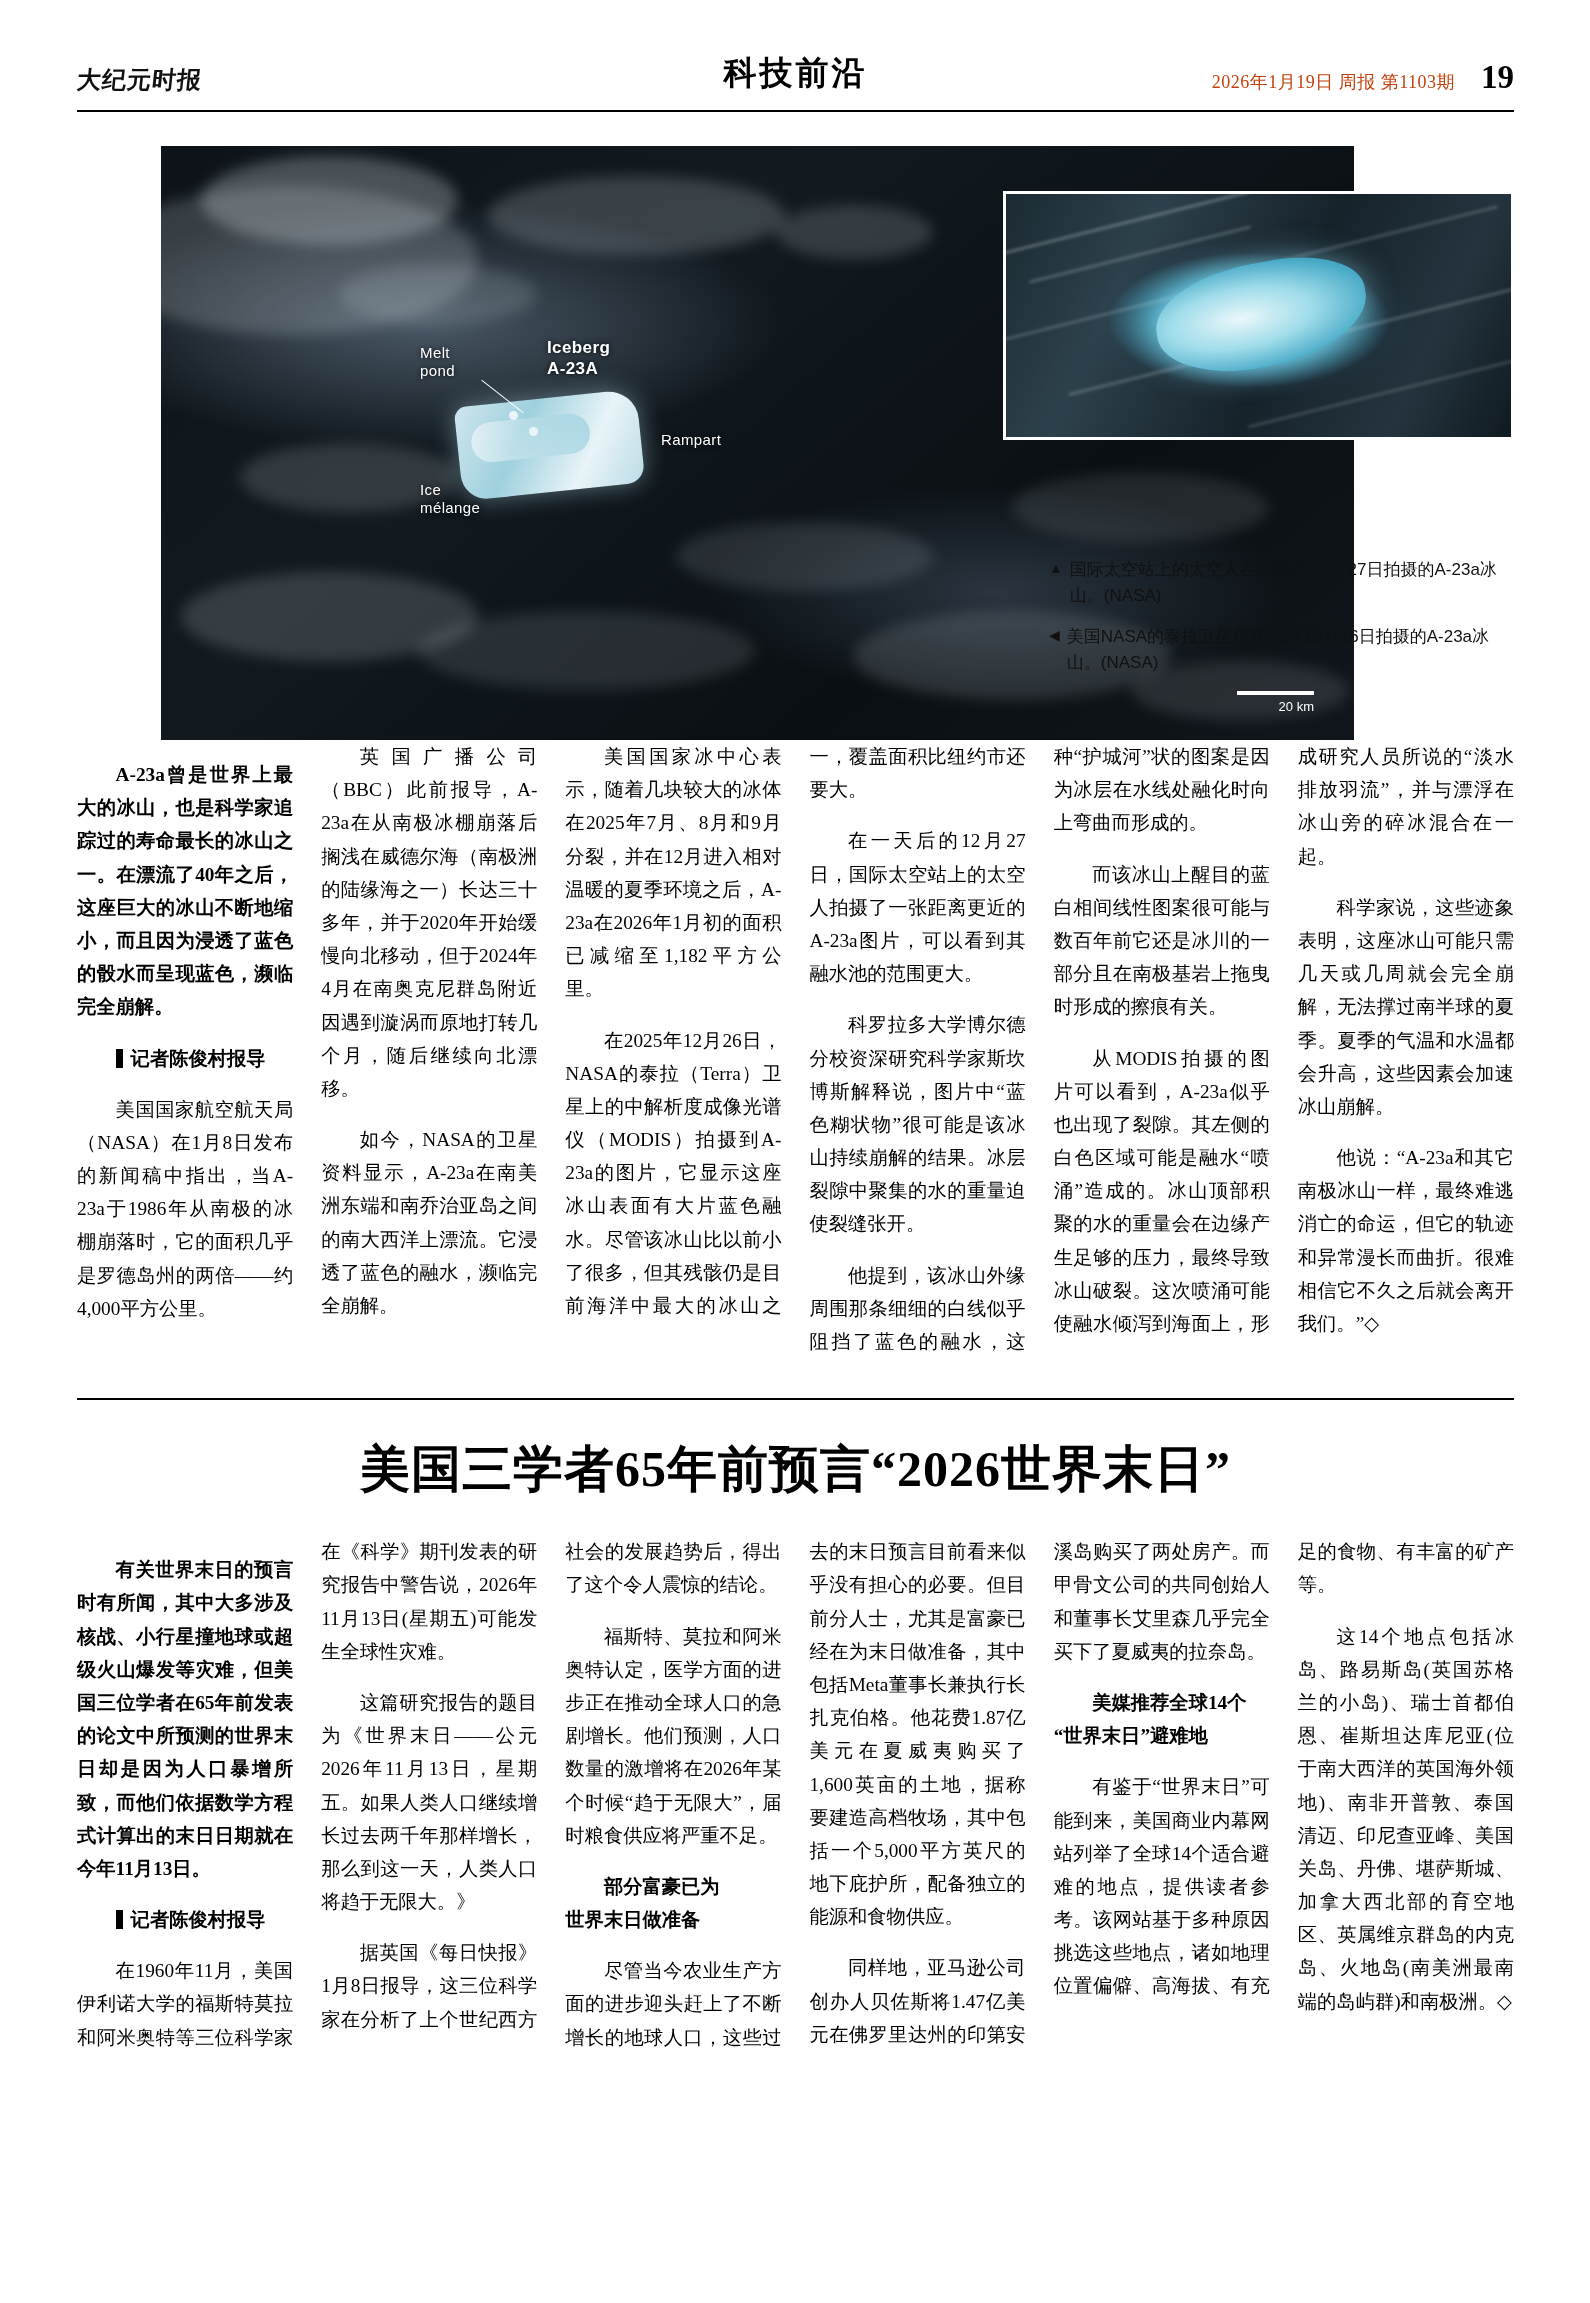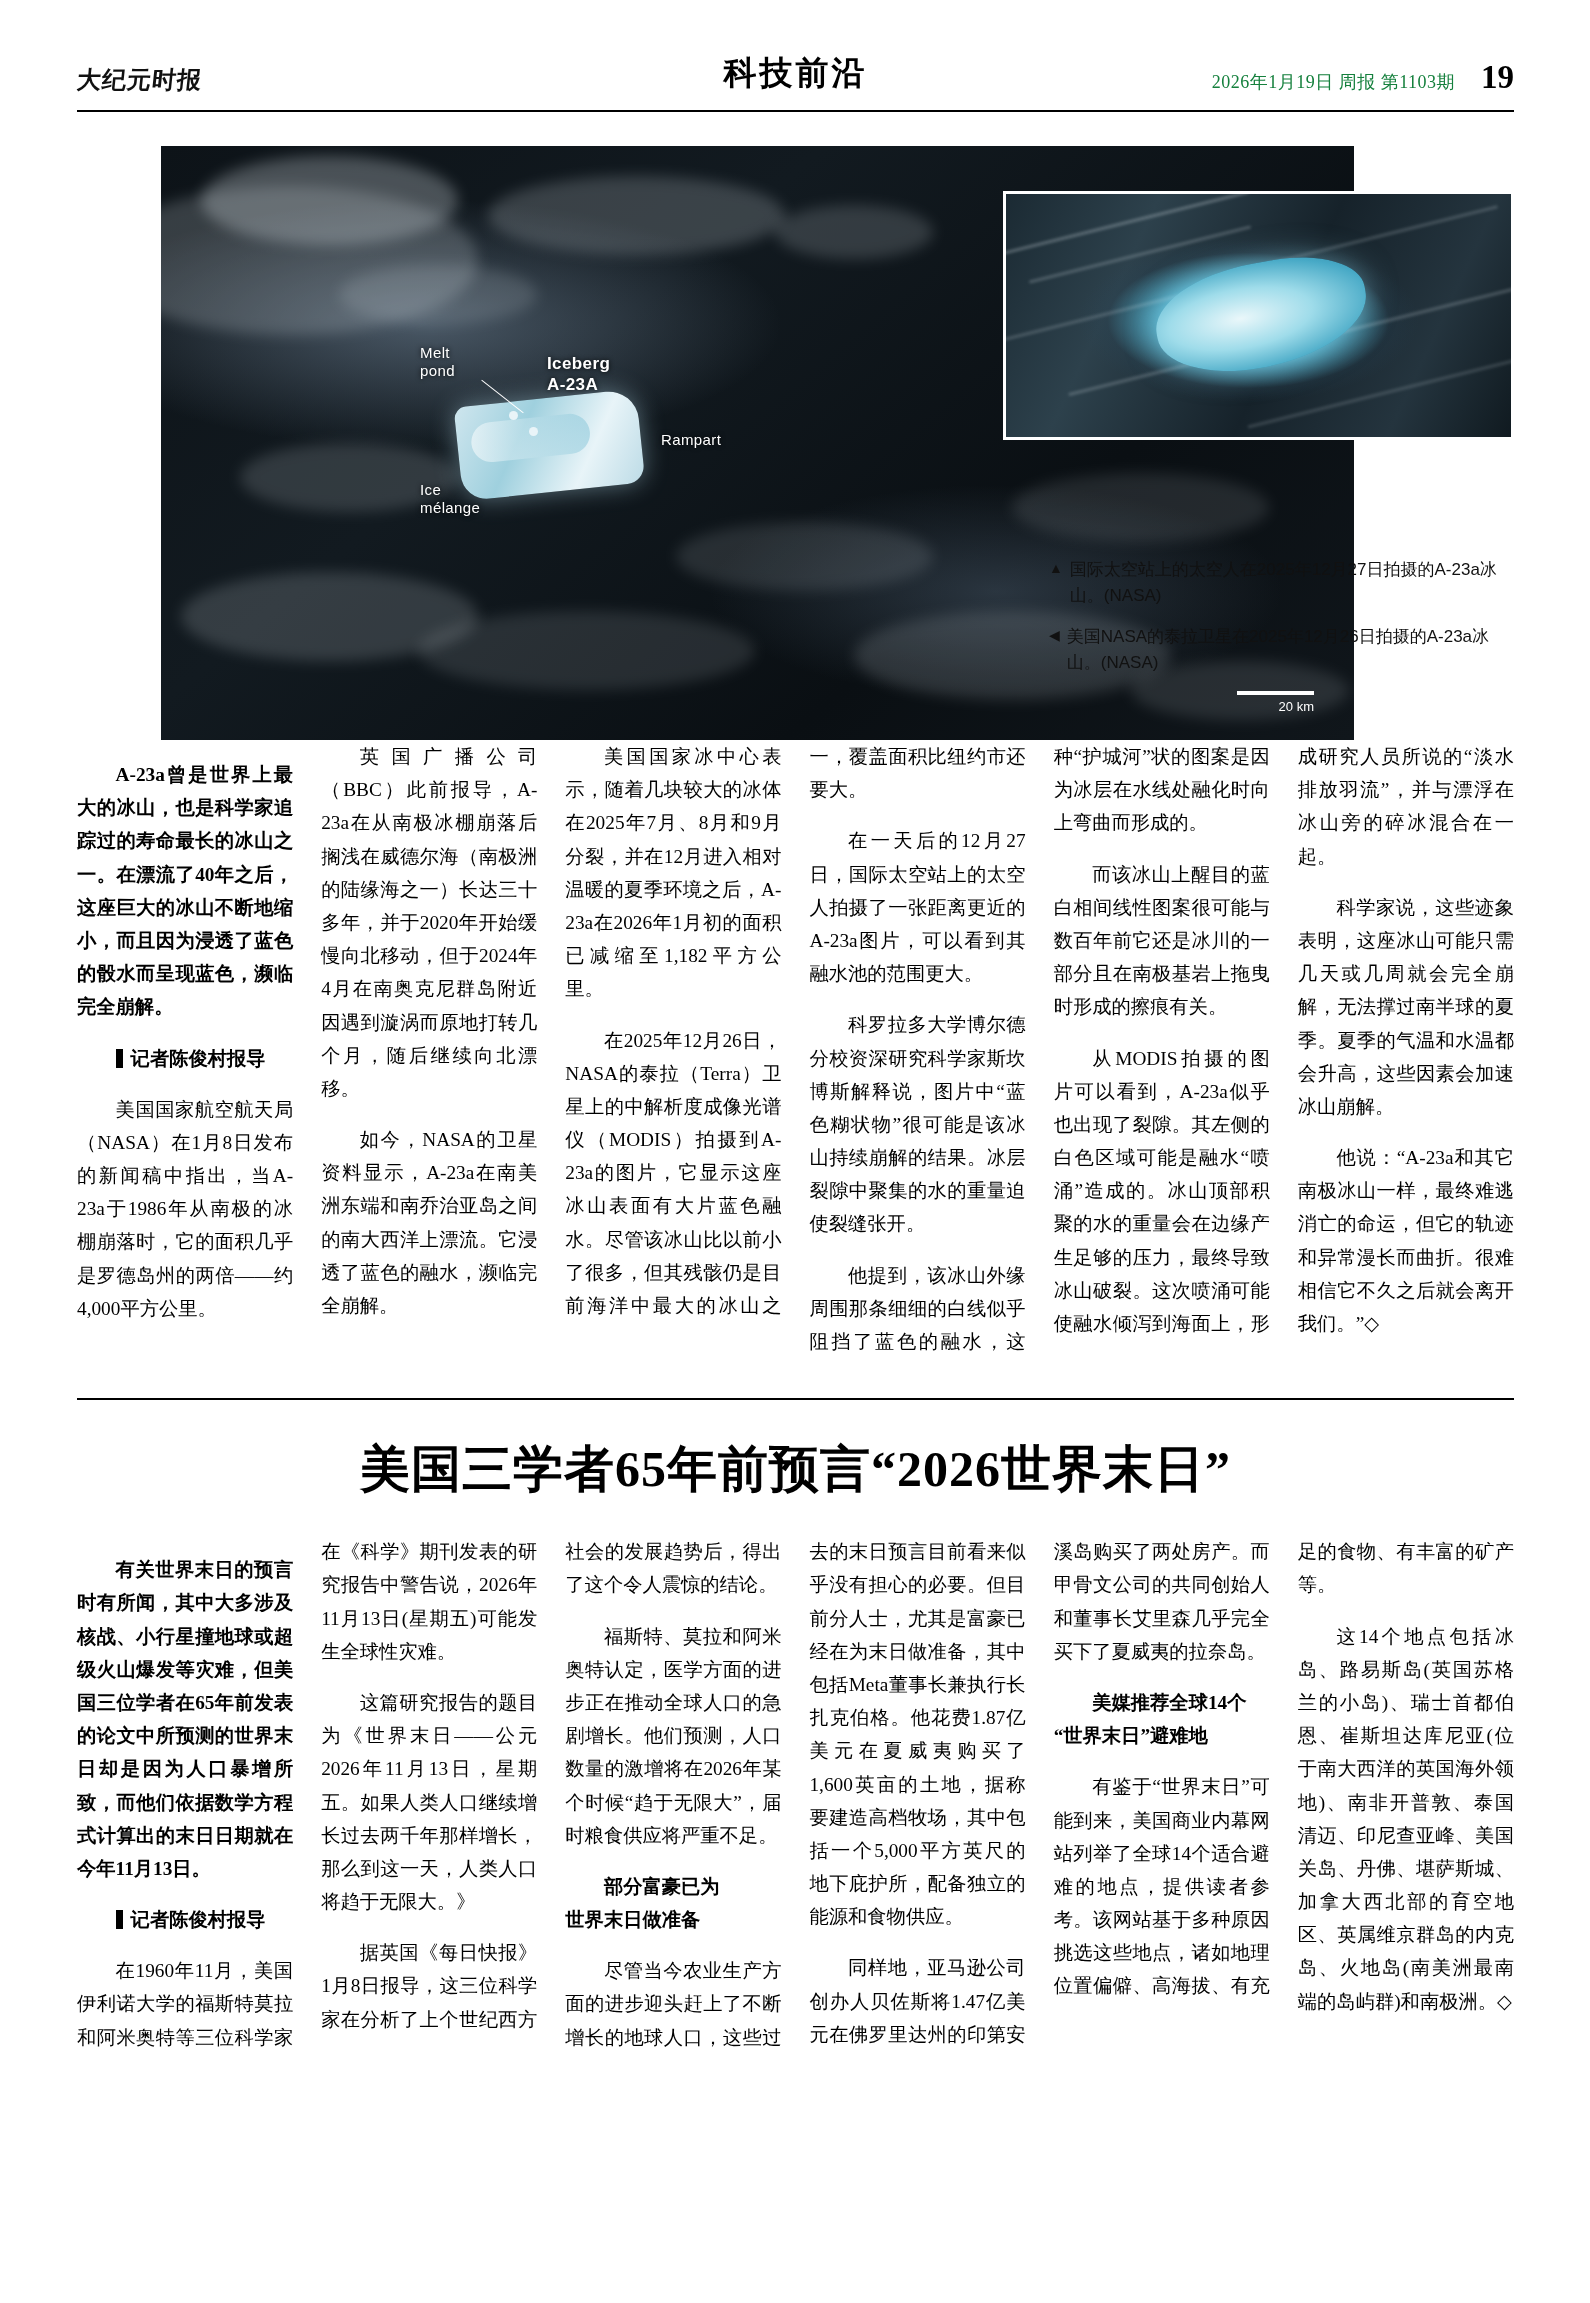--- a/index.html
+++ b/index.html
@@ -47,21 +47,21 @@
     left: 50%;
     transform: translateX(-50%);
   }
   .masthead-right {
     display: flex;
     align-items: baseline;
     gap: 26px;
   }
   .masthead-date {
     font-size: 18px;
-    color: #15803d;
+    color: #c2410c;
     letter-spacing: 0.5px;
   }
   .masthead-page {
     font-size: 33px;
     font-weight: bold;
   }
   .masthead-wrap { position: relative; }
 
   
   .photo-area {
@@ -270,21 +270,21 @@
       <div class="melt-dot" style="left:348px;top:265px;"></div>
       <div class="melt-dot" style="left:368px;top:281px;"></div>
 
       <div class="leader" style="left:315px;top:250px;width:53px;transform:rotate(38deg);"></div>
 
       <div class="lbl" style="left:259px;top:198px;line-height:1.2;">
         <span>Melt</span><br>
         <span>pond</span>
       </div>
 
-      <div class="lbl big" style="left:386px;top:207px;line-height:1.25;">
+      <div class="lbl big" style="left:386px;top:191px;line-height:1.25;">
         <span>Iceberg</span><br>
         <span>A-23A</span>
       </div>
 
       <div class="lbl" style="left:500px;top:285px;">
         <span>Rampart</span>
       </div>
 
       <div class="lbl" style="left:259px;top:335px;line-height:1.2;">
         <span>Ice</span><br>

